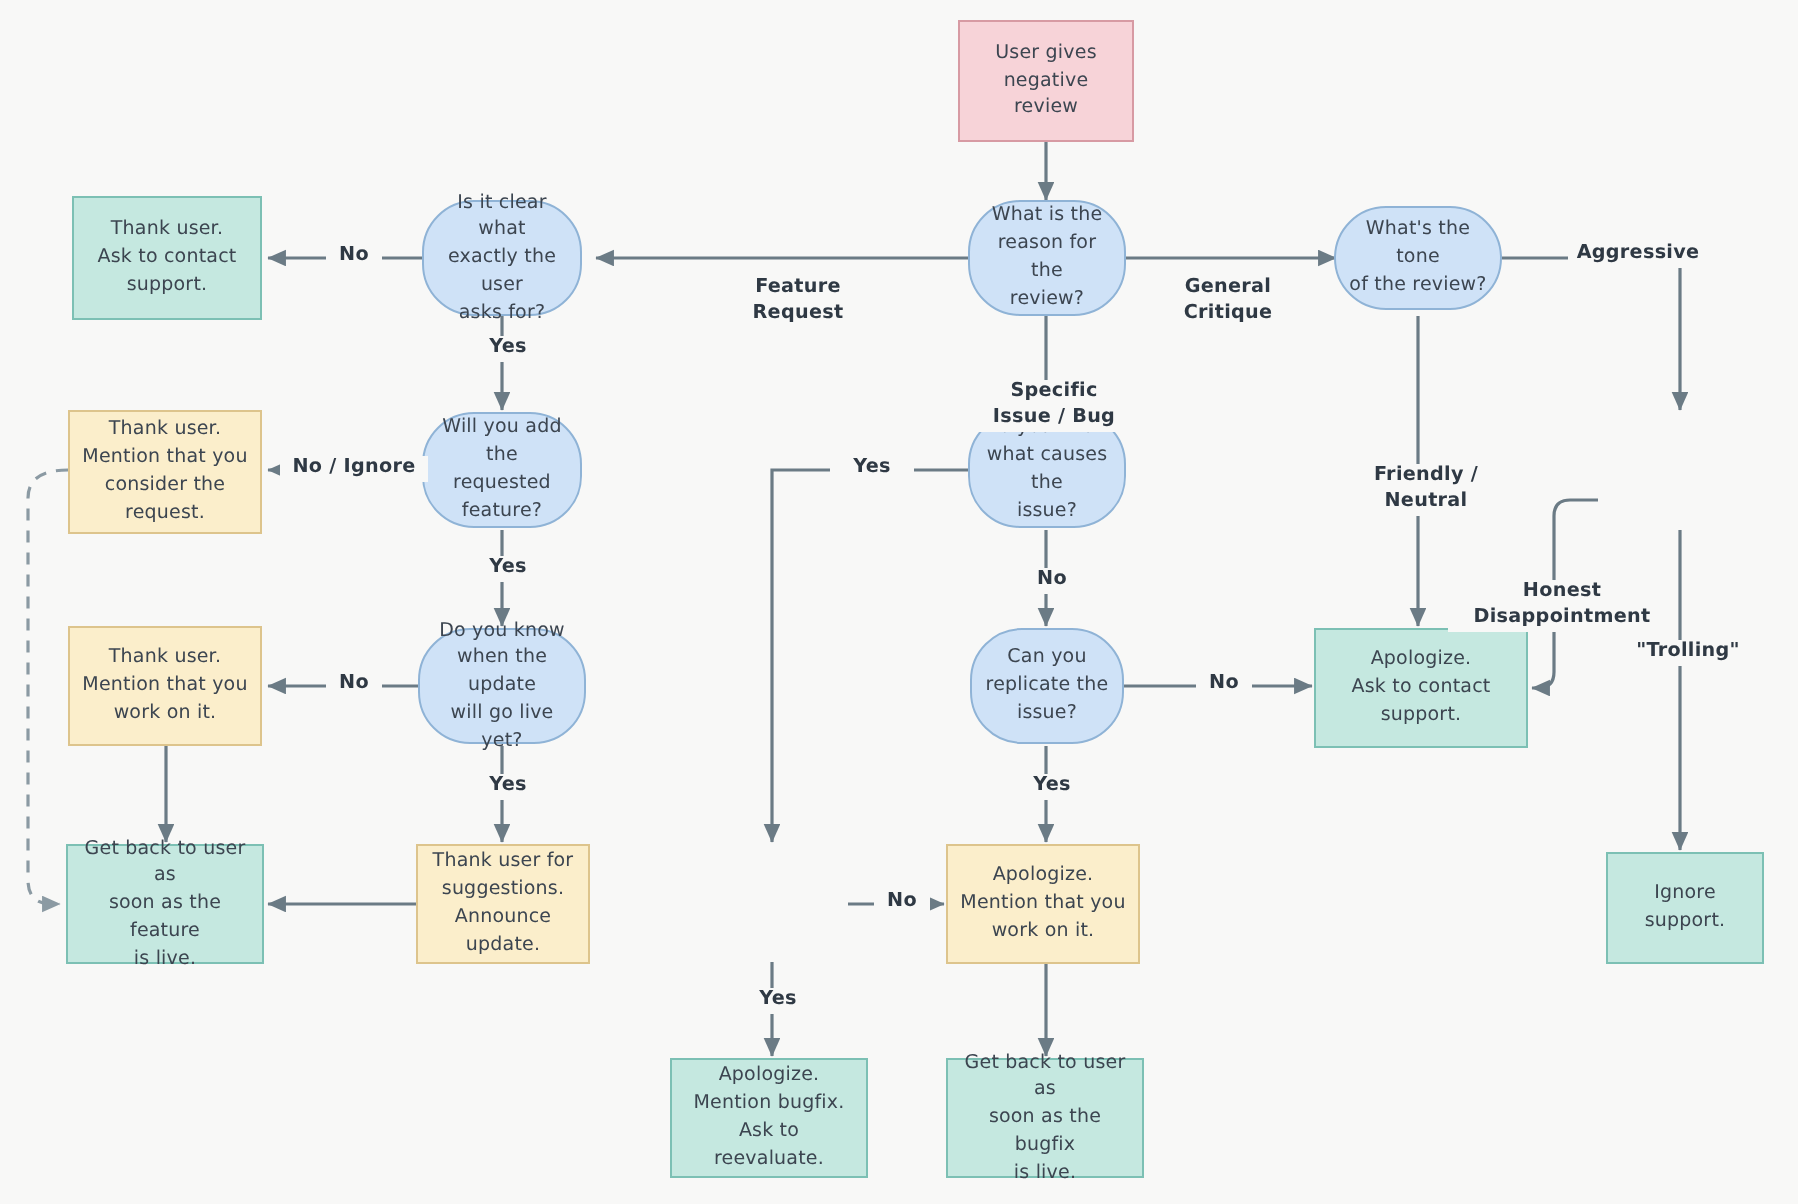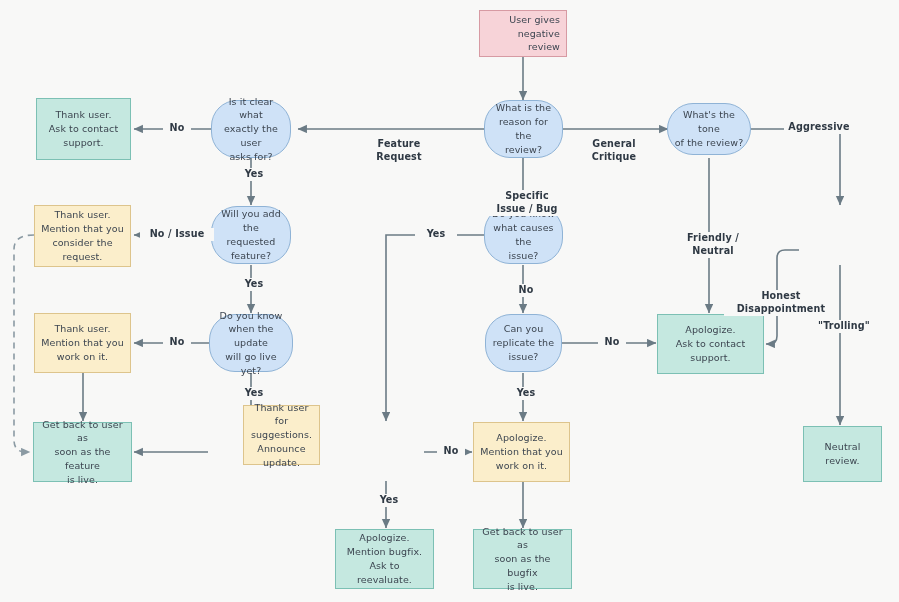--- a/index.html
+++ b/index.html
@@ -129,21 +129,21 @@
       <path d="M799,250 L785,250 Q777,250 777,258 L777,336 Q777,344 769,344 L766,344" marker-end="url(#arrow)"></path>
 
       <path d="M840,265 L840,425" marker-end="url(#arrow)"></path>
     </g>
 
     <g stroke="#8b9aa3" stroke-width="1.6" fill="none" stroke-dasharray="6,5">
       <path d="M34,235 Q14,235 14,249 L14,440 Q14,452 26,452 L30,452" marker-end="url(#arrowd)"></path>
     </g>
   </svg>
 
-  <div class="node n-start" style="left:479px; top:10px; width:88px; height:47px;text-align:right;">
+  <div class="node n-start" style="left:479px; top:10px; width:88px; height:61px;">
     <span class="txt">User gives<br>negative review</span>
   </div>
 
   <div class="node n-decision" style="left:484px; top:100px; width:79px; height:58px;">
     <span class="txt">What is the<br>reason for the<br>review?</span>
   </div>
 
   <div class="node n-decision" style="left:211px; top:100px; width:80px; height:58px;">
     <span class="txt">Is it clear what<br>exactly the user<br>asks for?</span>
   </div>
@@ -165,21 +165,21 @@
   </div>
 
   <div class="node n-yellow" style="left:34px; top:313px; width:97px; height:60px;">
     <span class="txt">Thank user.<br>Mention that you<br>work on it.</span>
   </div>
 
   <div class="node n-green" style="left:33px; top:422px; width:99px; height:60px;">
     <span class="txt">Get back to user as<br>soon as the feature<br>is live.</span>
   </div>
 
-  <div class="node n-yellow" style="left:208px; top:405px; width:77px; height:60px;margin-left:35px;">
+  <div class="node n-yellow" style="left:208px; top:422px; width:87px; height:60px;">
     <span class="txt">Thank user for<br>suggestions.<br>Announce update.</span>
   </div>
 
   <div class="node n-decision" style="left:484px; top:206px; width:79px; height:58px;">
     <span class="txt">Do you know<br>what causes the<br>issue?</span>
   </div>
 
   <div class="node n-decision" style="left:485px; top:314px; width:77px; height:58px;justify-content:flex-end;">
     <span class="txt">Can you<br>replicate the<br>issue?</span>
   </div>
@@ -200,34 +200,34 @@
   <div class="node n-decision" style="left:667px; top:103px; width:84px; height:52px;text-align:center;">
     <span class="txt">What's the tone<br>of the review?</span>
   </div>
 
 
   <div class="node n-green" style="left:657px; top:314px; width:107px; height:60px;">
     <span class="txt">Apologize.<br>Ask to contact<br>support.</span>
   </div>
 
   <div class="node n-green" style="left:803px; top:426px; width:79px; height:56px;">
-    <span class="txt">Neutral review.</span>
+    <span class="txt">Ignore support.</span>
   </div>
 
   <div class="elabel two" style="left:363px; top:111px; width:66px;">Feature<br>Request</div>
 
   <div class="elabel two" style="left:578px; top:111px; width:66px;">General<br>Critique</div>
 
   <div class="elabel two" style="left:480px; top:163px; width:88px;">Specific<br>Issue / Bug</div>
 
   <div class="elabel" style="left:163px; top:122px; width:22px;">No</div>
 
   <div class="elabel" style="left:229px; top:168px; width:44px;">Yes</div>
 
-  <div class="elabel" style="left:140px; top:228px; width:68px;">No / Issue</div>
+  <div class="elabel" style="left:140px; top:228px; width:68px;">No / Ignore</div>
 
   <div class="elabel" style="left:229px; top:278px; width:44px;">Yes</div>
 
   <div class="elabel" style="left:163px; top:336px; width:22px;">No</div>
 
   <div class="elabel" style="left:229px; top:387px; width:44px;">Yes</div>
 
   <div class="elabel" style="left:415px; top:228px; width:36px;">Yes</div>
 
   <div class="elabel" style="left:512px; top:284px; width:22px;">No</div>

